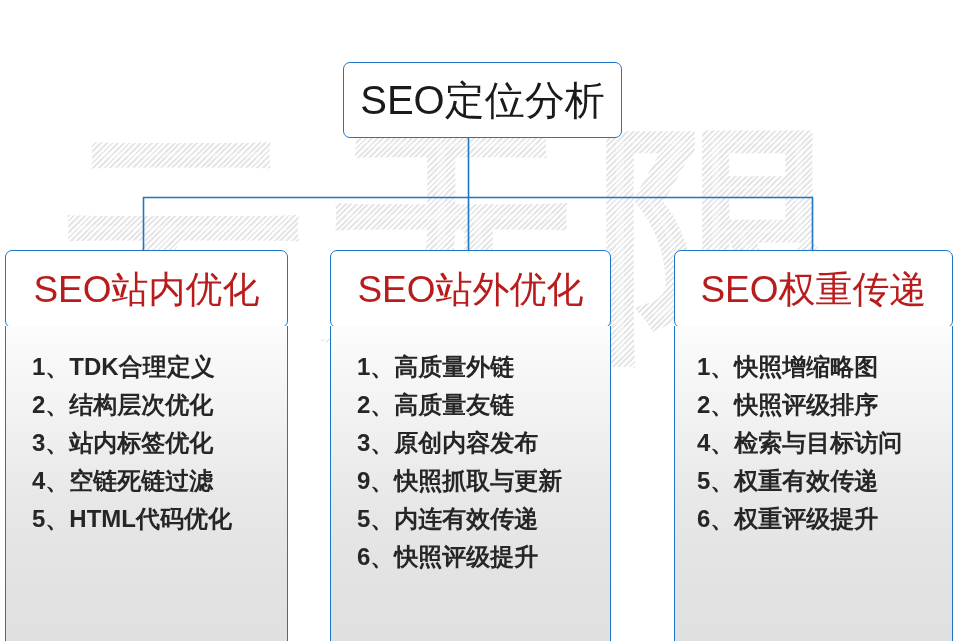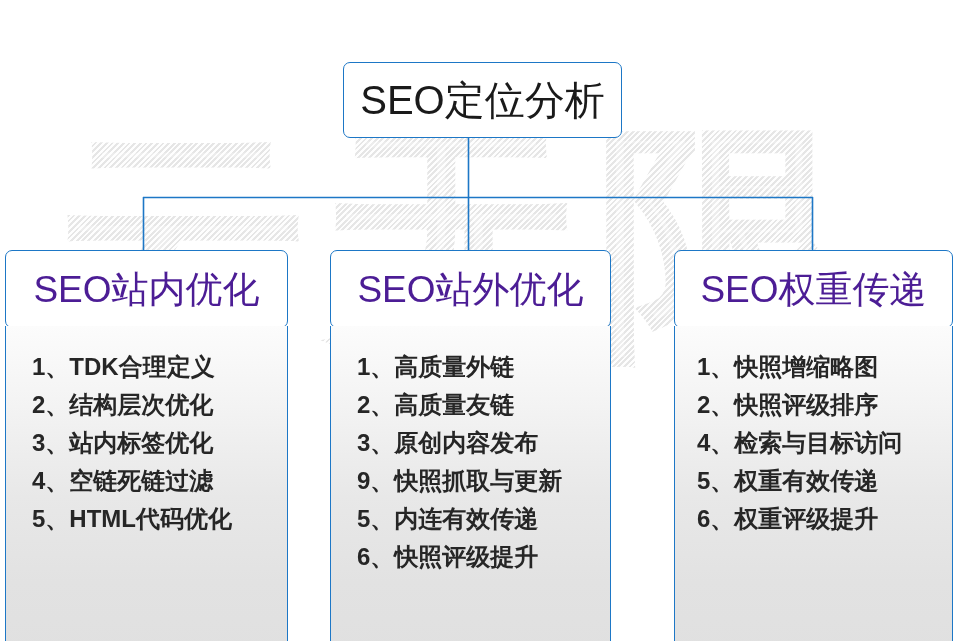--- a/index.html
+++ b/index.html
@@ -108,21 +108,21 @@
     border: 1.6px solid #1d77c6;
     border-radius: 7px;
     background: #ffffff;
     display: flex;
     align-items: center;
     justify-content: center;
   }
   .col-header .header-title {
     font-size: 37px;
     line-height: 41px;
-    color: #4c1d95;
+    color: #b91c1c;
     white-space: nowrap;
   }
 
   .col-body {
     box-sizing: border-box;
     margin-top: -2px;
     height: 330px;
     border: 1.6px solid #1d77c6;
     border-top: none;
     border-radius: 0 0 8px 8px;

